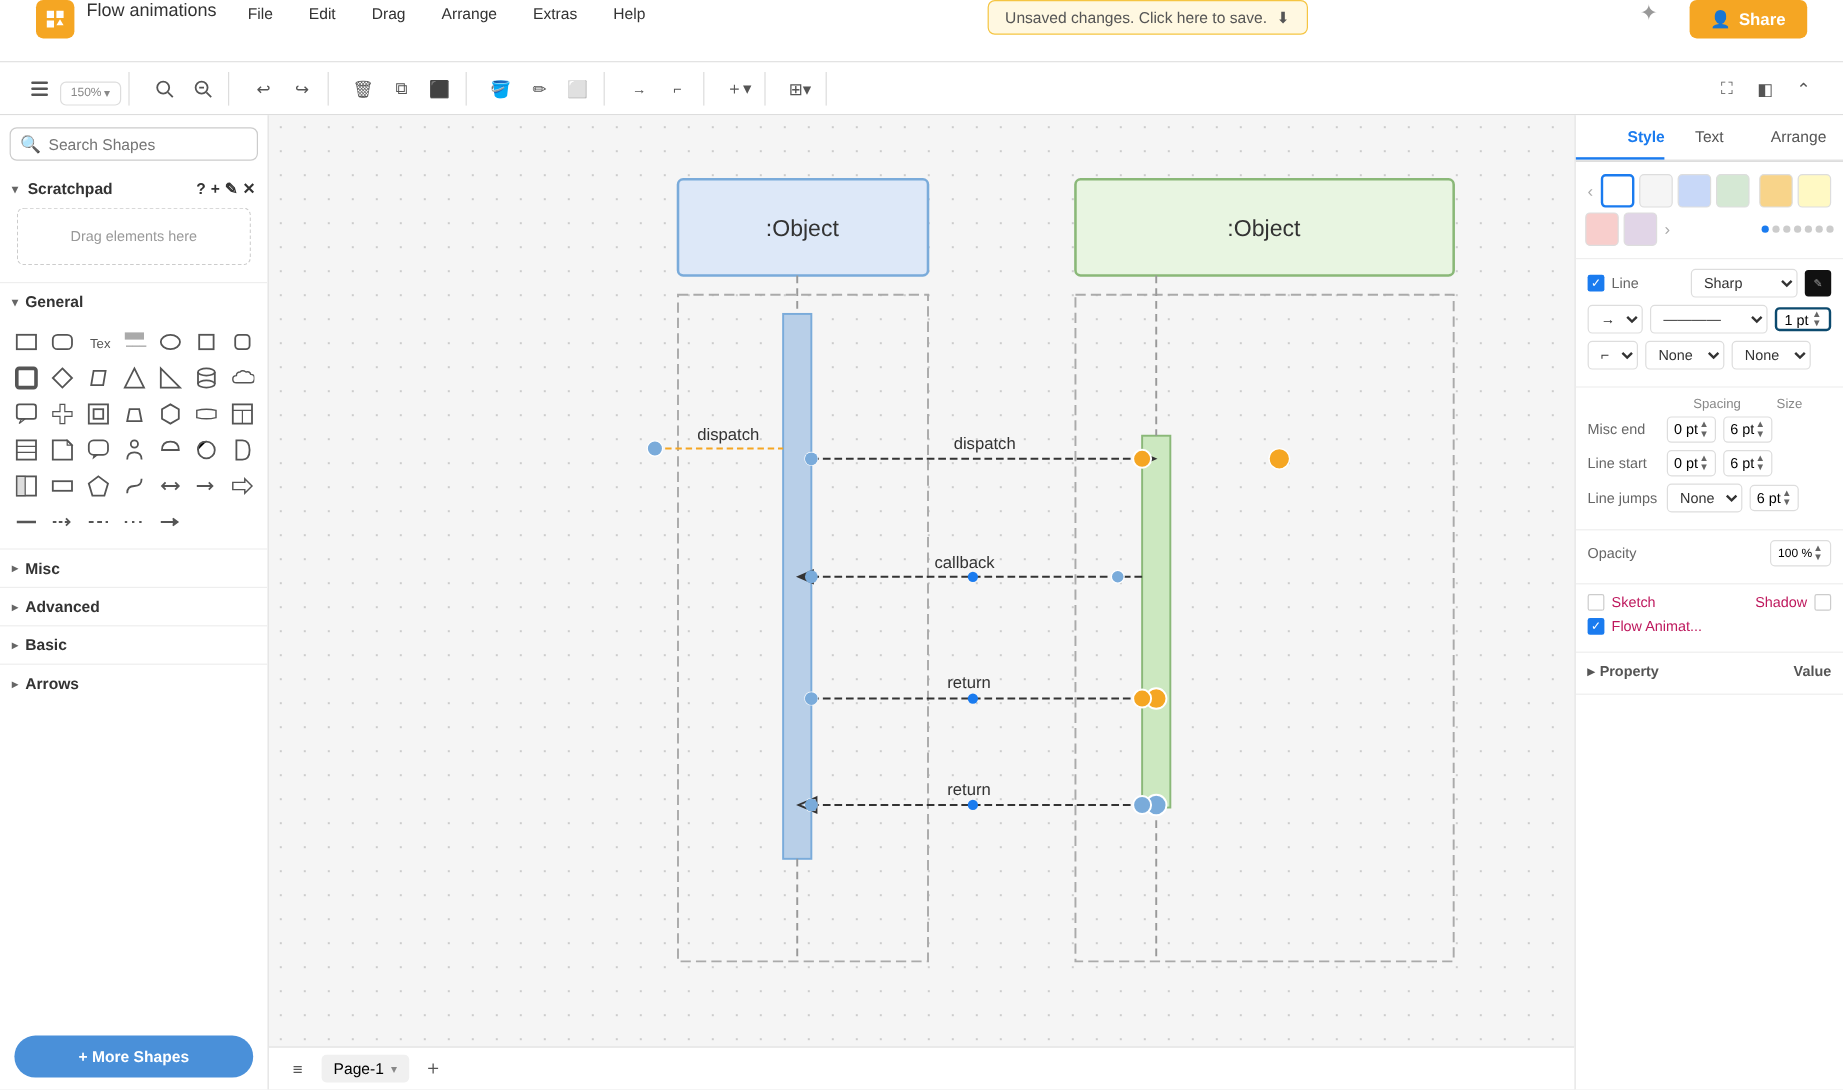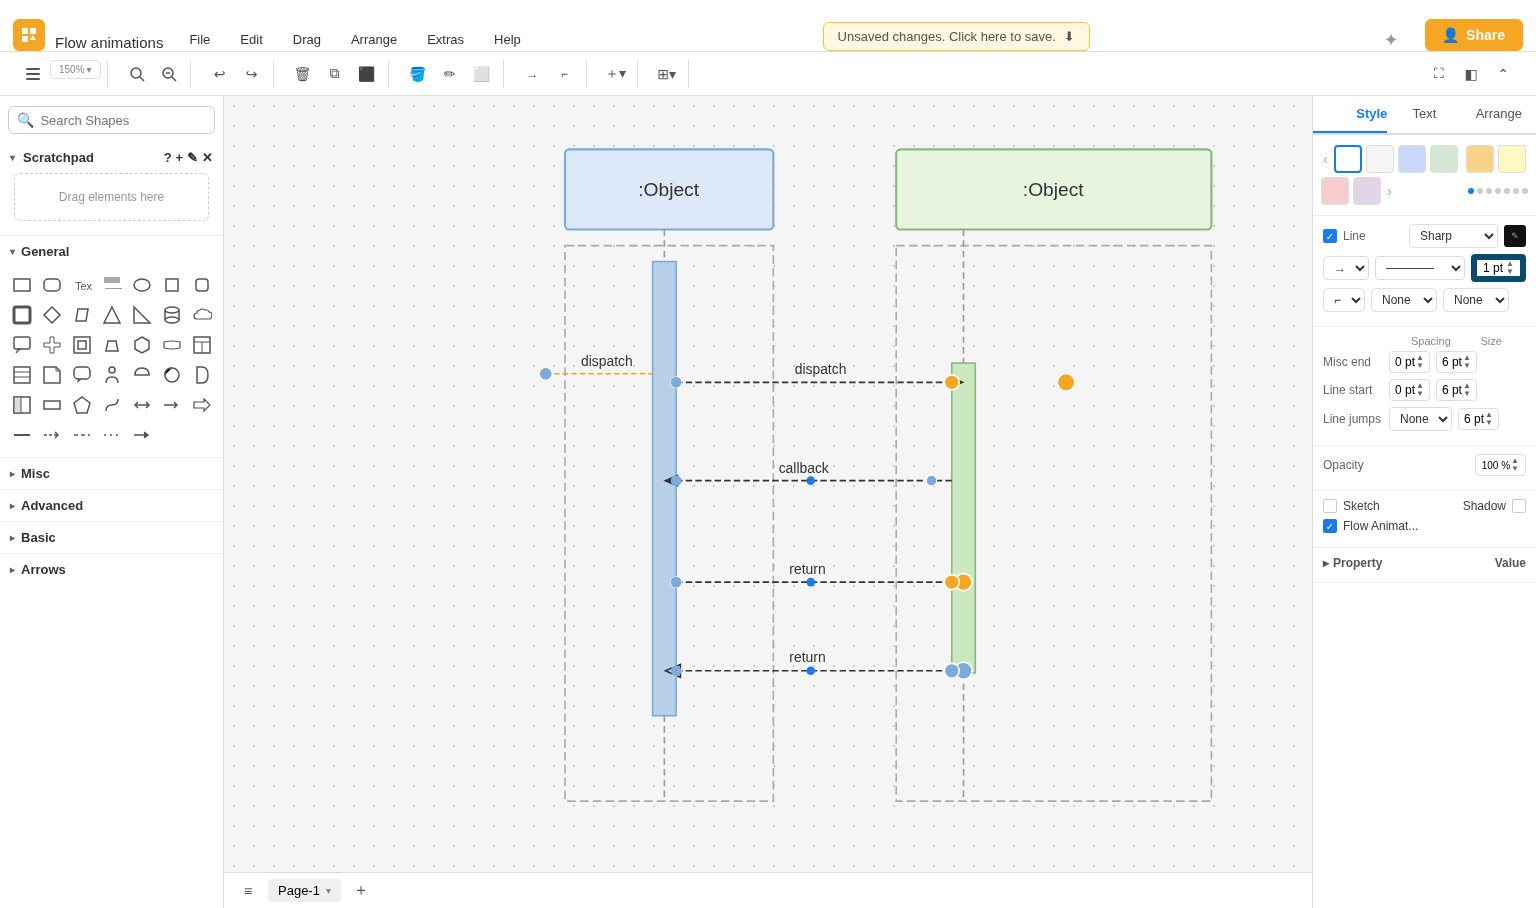--- a/index.html
+++ b/index.html
@@ -1,30 +1,30 @@
 <!DOCTYPE html>
 <html><head>
   <meta charset="utf-8">
   <style>
     * { box-sizing: border-box; margin: 0; padding: 0; }
     body { font-family: -apple-system, BlinkMacSystemFont, 'Segoe UI', sans-serif; font-size: 13px; background: #f0f0f0; overflow: hidden; width: 1536px; height: 908px; }
 
     
-    #topbar { display: flex; align-items: flex-end; height: 52px; background: #fff; border-bottom: 1px solid #ddd; padding: 0 13px; gap: 10px; }
+    #topbar { display: flex; align-items: flex-start; height: 52px; background: #fff; border-bottom: 1px solid #ddd; padding: 0 30px; gap: 10px; }
     #app-logo { width: 32px; height: 32px; background: #f5a623; border-radius: 6px; display: flex; align-items: center; justify-content: center; color: white; font-weight: bold; font-size: 18px; flex-shrink: 0; }
     #app-title { font-size: 15px; font-weight: 500; color: #333; }
     #menu-bar { display: flex; gap: 14px; margin-left: 8px; }
     .menu-item { padding: 4px 8px; color: #333; cursor: pointer; border-radius: 4px; font-size: 13px; }
     #unsaved-notice { margin-left: auto; background: #fff8e1; border: 1px solid #f5c542; border-radius: 6px; padding: 6px 14px; font-size: 13px; color: #555; display: flex; align-items: center; gap: 8px; cursor: pointer; }
     #share-btn { margin-left: 12px; background: #f5a623; color: white; border: none; border-radius: 6px; padding: 8px 18px; font-size: 14px; font-weight: 600; cursor: pointer; display: flex; align-items: center; gap: 6px; }
     #sun-icon { margin-left: auto; font-size: 18px; color: #999; margin-right: 4px; }
 
     
     #toolbar { display: flex; align-items: center; height: 44px; background: #fff; border-bottom: 1px solid #ddd; padding: 0 12px; gap: 8px; }
-    .tb-group { display: flex; align-items: flex-start; gap: 2px; padding: 0 6px; border-right: 1px solid #ddd; }
+    .tb-group { display: flex; align-items: flex-end; gap: 2px; padding: 0 6px; border-right: 1px solid #ddd; }
     .tb-group:last-child { border-right: none; }
     .tb-btn { width: 30px; height: 28px; display: flex; align-items: center; justify-content: center; border-radius: 4px; cursor: pointer; color: #555; font-size: 14px; border: none; background: transparent; }
     .tb-dropdown { display: flex; align-items: center; gap: 2px; border: 1px solid #ddd; border-radius: 5px; padding: 3px 8px; cursor: pointer; font-size: 13px; background: white; }
     .tb-dropdown span { font-size: 10px; color: #888; }
 
     
     #main { display: flex; height: calc(908px - 96px); }
 
     
     #left-sidebar { width: 224px; background: #fff; border-right: 1px solid #ddd; display: flex; flex-direction: column; overflow: hidden; flex-shrink: 0; }
@@ -92,21 +92,21 @@
     .prop-spinner-btn { font-size: 8px; color: #666; cursor: pointer; line-height: 1; }
 
     .spacing-header { display: flex; gap: 24px; padding: 0 0 4px; }
     .spacing-col-label { font-size: 11px; color: #888; text-align: left; flex: 1; }
 
     .property-section { padding: 8px 10px; border-bottom: 1px solid #eee; }
     .prop-section-header { display: flex; align-items: center; gap: 4px; font-size: 12px; font-weight: 600; color: #555; cursor: pointer; margin-bottom: 4px; }
 
     
     .checkbox-row { display: flex; align-items: center; gap: 6px; margin-bottom: 6px; }
-    .checkbox-label { font-size: 12px; color: #404040; }
+    .checkbox-label { font-size: 12px; color: #be185d; }
     .checked-box { width: 14px; height: 14px; background: #1a7bef; border-radius: 2px; display: flex; align-items: center; justify-content: center; cursor: pointer; }
     .checked-box-empty { width: 14px; height: 14px; border: 1px solid #ccc; border-radius: 2px; cursor: pointer; }
     .check-mark { color: white; font-size: 10px; }
 
     
     #diagram-svg { position: absolute; top: 0; left: 0; width: 100%; height: 100%; pointer-events: none; }
   </style>
 </head>
 <body>
 
@@ -483,20 +483,23 @@
       </div>
 
       <div class="shape-section">
         <div class="shape-section-header">
           <span class="section-arrow">▸</span>
           <span>Arrows</span>
         </div>
       </div>
     </div>
 
+    <button id="more-shapes-btn">
+      <span>+ More Shapes</span>
+    </button>
   </div>
 
   <div id="canvas-area">
     <div id="canvas-bg"></div>
 
     <svg id="diagram-svg" viewBox="0 0 940 760" style="position:absolute;top:0;left:0;width:100%;height:100%;pointer-events:none;">
 
       <rect x="280" y="140" width="195" height="520" fill="none" stroke="#aaa" stroke-width="1.5" stroke-dasharray="8,4"></rect>
 
       <rect x="590" y="140" width="295" height="520" fill="none" stroke="#aaa" stroke-width="1.5" stroke-dasharray="8,4"></rect>
@@ -619,21 +622,21 @@
         <select class="prop-select">
           <option>→</option>
           <option>←</option>
           <option>↔</option>
         </select>
         <select class="prop-select" style="flex:1;">
           <option>————</option>
           <option>- - -</option>
           <option>· · ·</option>
         </select>
-        <div style="display:flex;align-items:center;border:6px solid #0c4a6e;border-radius:4px;padding:0 6px;gap:2px;">
+        <div style="display:flex;align-items:flex-end;border:2px solid #0c4a6e;border-radius:4px;padding:0 6px;gap:2px;">
           <span style="font-size:12px;">1 pt</span>
           <div class="prop-spinner">
             <span class="prop-spinner-btn">▲</span>
             <span class="prop-spinner-btn">▼</span>
           </div>
         </div>
       </div>
 
       <div class="prop-row">
         <select class="prop-select">

